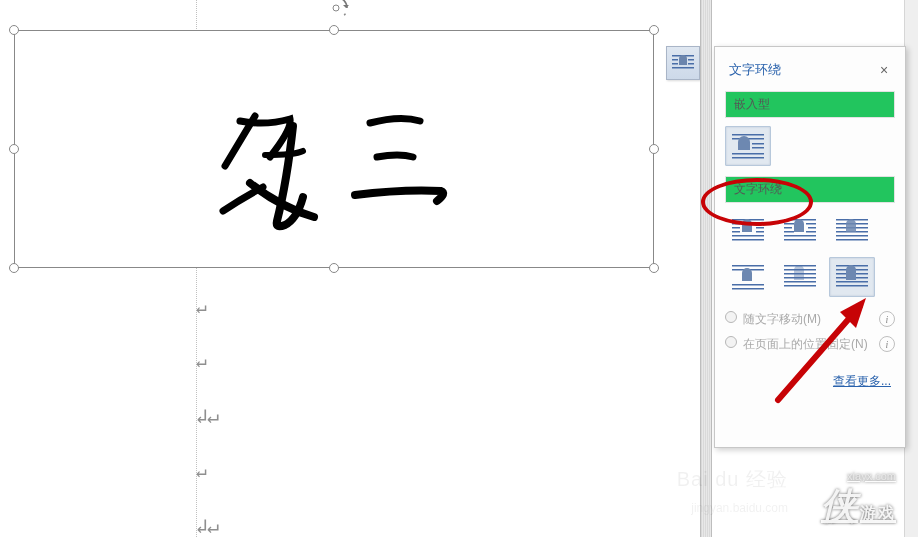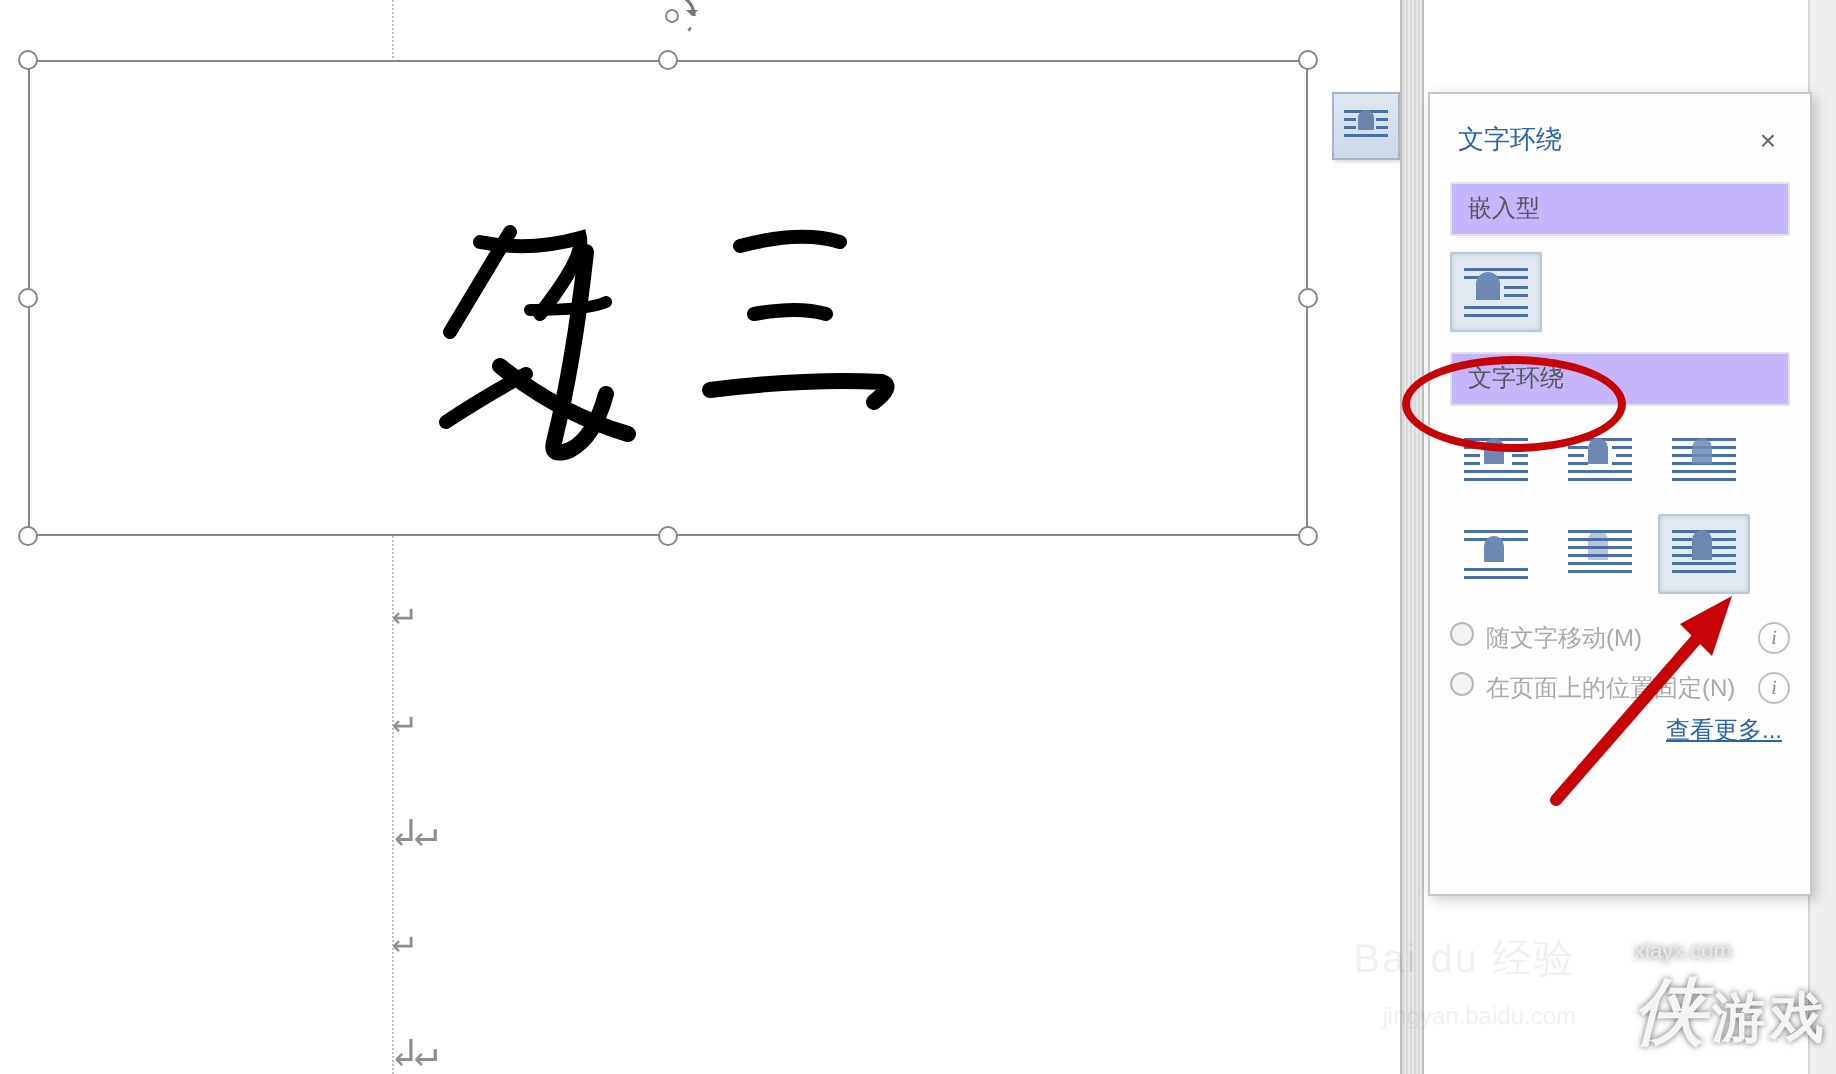--- a/index.html
+++ b/index.html
@@ -156,21 +156,21 @@
   align-items: center;
   justify-content: center;
   color: #666;
   font-size: 14px;
   cursor: pointer;
 }
 .section-label {
   font-size: 12px;
   color: #555;
   padding: 4px 8px;
-  background: #c4b5fd;
+  background: #22c55e;
   border: 1px solid #e2e2e2;
   border-radius: 1px;
   margin: 0 2px 6px 2px;
 }
 .options-row {
   display: flex;
   gap: 6px;
   flex-wrap: wrap;
   padding: 2px 2px 10px 2px;
 }
@@ -216,20 +216,21 @@
   font-style: italic;
   font-family: Georgia, serif;
   margin-left: auto;
 }
 .see-more {
   color: #2a62ac;
   text-decoration: underline;
   font-size: 12px;
   display: block;
   text-align: right;
+  margin-top: 16px;
   margin-right: 6px;
 }
 
 
 .annot-ellipse {
   position: absolute;
   left: 701px;
   top: 178px;
   width: 112px;
   height: 48px;
@@ -245,39 +246,41 @@
   top: 280px;
   width: 130px;
   height: 130px;
   pointer-events: none;
   z-index: 50;
 }
 
 
 .watermark {
   position: absolute;
-  right: 4px;
+  right: 22px;
   bottom: 6px;
+  text-align: right;
   color: rgba(255,255,255,0.92);
   text-shadow: 0 0 3px rgba(0,0,0,0.6);
   z-index: 60;
+  text-decoration: underline;
 }
 .watermark .wm-url {
   font-size: 11px;
   color: #e9e9e9;
 }
 .watermark .wm-brand {
   font-size: 36px;
   font-weight: 700;
   letter-spacing: 1px;
   font-style: italic;
   color: #f4f4f4;
 }
 .watermark .wm-brand .tag {
-  font-size: 27px;
+  font-size: 16px;
   font-style: normal;
   letter-spacing: 2px;
   margin-left: 2px;
 }
 .wm-baidu {
   position: absolute;
   right: 130px;
   bottom: 44px;
   color: rgba(0,0,0,0.06);
   font-size: 20px;

